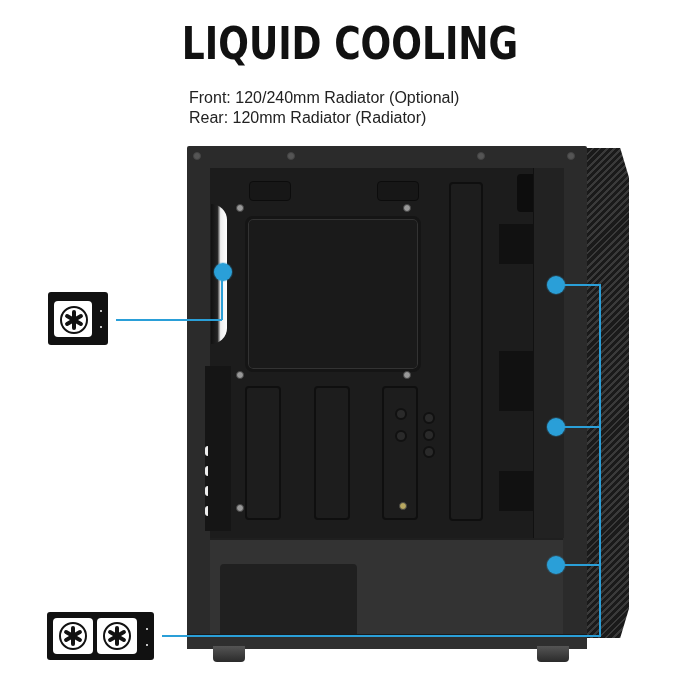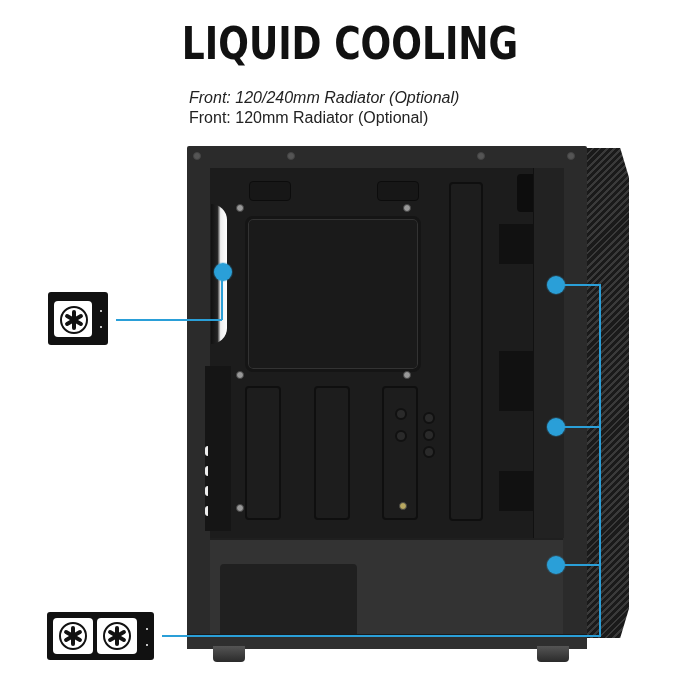--- a/index.html
+++ b/index.html
@@ -1,19 +1,19 @@
 <!DOCTYPE html>
 <html><head>
   <meta charset="utf-8">
   <style>
     html, body { margin:0; padding:0; background:#ffffff; }
     body { width:700px; height:700px; position:relative; overflow:hidden; font-family:"Liberation Sans", sans-serif; }
     .title { position:absolute; left:0; width:700px; top:14px; text-align:center; font-family:"DejaVu Sans", sans-serif; font-weight:bold; font-size:44px; letter-spacing:0px; color:#111; transform:scaleX(0.82); transform-origin:center; line-height:60px; }
     .spec { position:absolute; left:189px; font-size:16px; color:#222; line-height:20px; font-family:"Liberation Sans", sans-serif; }
-    .spec1 { top:88px;font-style:italic; } .spec2 { top:108px; }
+    .spec1 { top:88px; } .spec2 { top:108px; }
 
     
     .case { position:absolute; left:187px; top:146px; width:410px; height:500px; }
     .panel-front { position:absolute; left:0; top:0; width:400px; height:498px; background:#2b2b2b; border-radius:2px; }
     .interior { position:absolute; left:23px; top:22px; width:325px; height:370px; background:#1c1c1c; }
     .side-mesh { position:absolute; left:398px; top:2px; width:44px; height:490px;
       background: repeating-linear-gradient(135deg, #3a3a3a 0px, #3a3a3a 2px, #1a1a1a 2px, #1a1a1a 5px);
       clip-path: polygon(0 0, 80% 0, 100% 6%, 100% 94%, 80% 100%, 0 100%); }
     .front-rail { position:absolute; left:346px; top:22px; width:30px; height:370px; background:#222; border-left:1px solid #111; }
     .mb-tray { position:absolute; left:58px; top:70px; width:170px; height:150px; background:#1a1a1a; border:3px solid #151515; border-radius:8px; box-shadow: inset 0 0 0 1px #333; }
@@ -42,21 +42,21 @@
     .rad .hub { position:absolute; left:9px; top:9px; width:6px; height:6px; background:#111; border-radius:50%; }
     .rad .blade { position:absolute; left:10px; top:2px; width:4px; height:9px; background:#111; border-radius:2px; transform-origin:2px 10px; }
     .rad .tab { position:absolute; top:4px; width:6px; height:34px; background:#111; }
     .rad .tab i { position:absolute; left:2px; width:2px; height:2px; background:#fff; border-radius:50%; }
   </style>
 </head>
 <body>
 
 <div class="title">LIQUID COOLING</div>
 <div class="spec spec1">Front: 120/240mm Radiator (Optional)</div>
-<div class="spec spec2">Front: 120mm Radiator (Optional)</div>
+<div class="spec spec2">Rear: 120mm Radiator (Radiator)</div>
 
 <div class="case">
   <div class="side-mesh"></div>
   <div class="panel-front"></div>
   <div class="interior"></div>
 
   <div class="cutout" style="left:62px;top:35px;width:40px;height:18px;"></div>
   <div class="cutout" style="left:190px;top:35px;width:40px;height:18px;"></div>
 
   <div class="mb-tray"></div>

